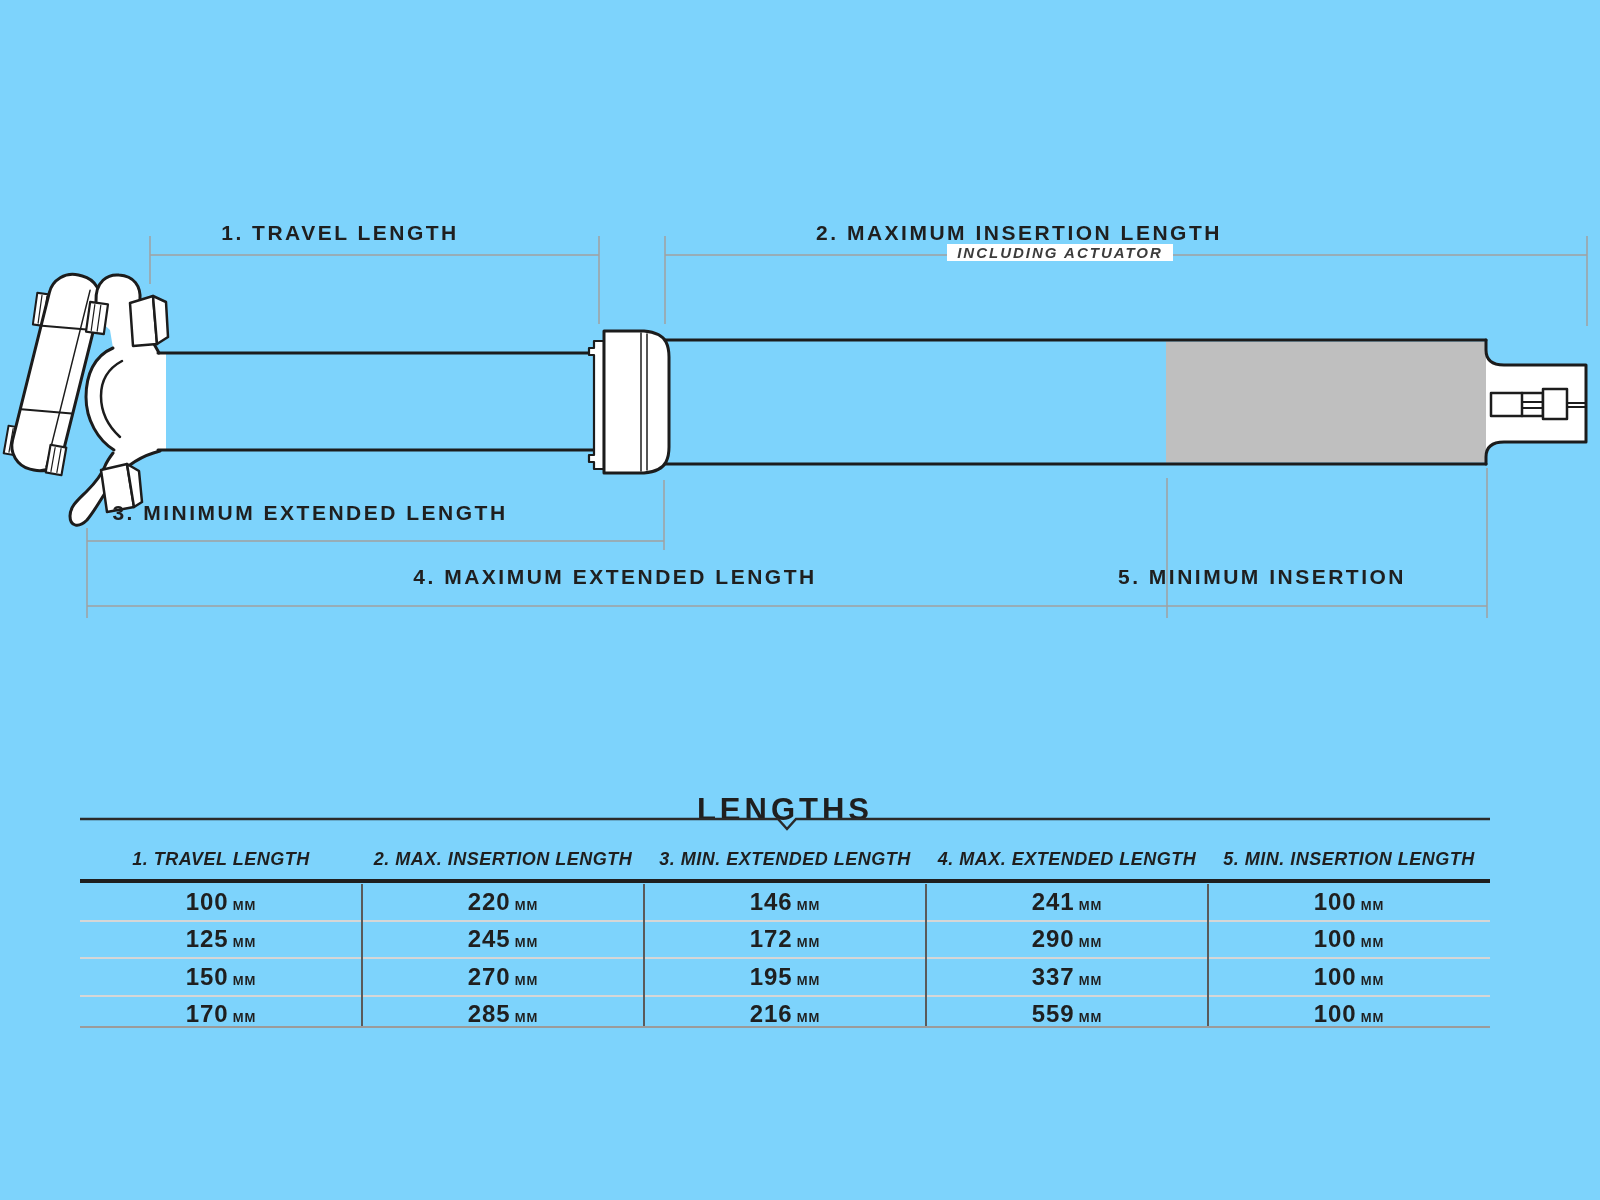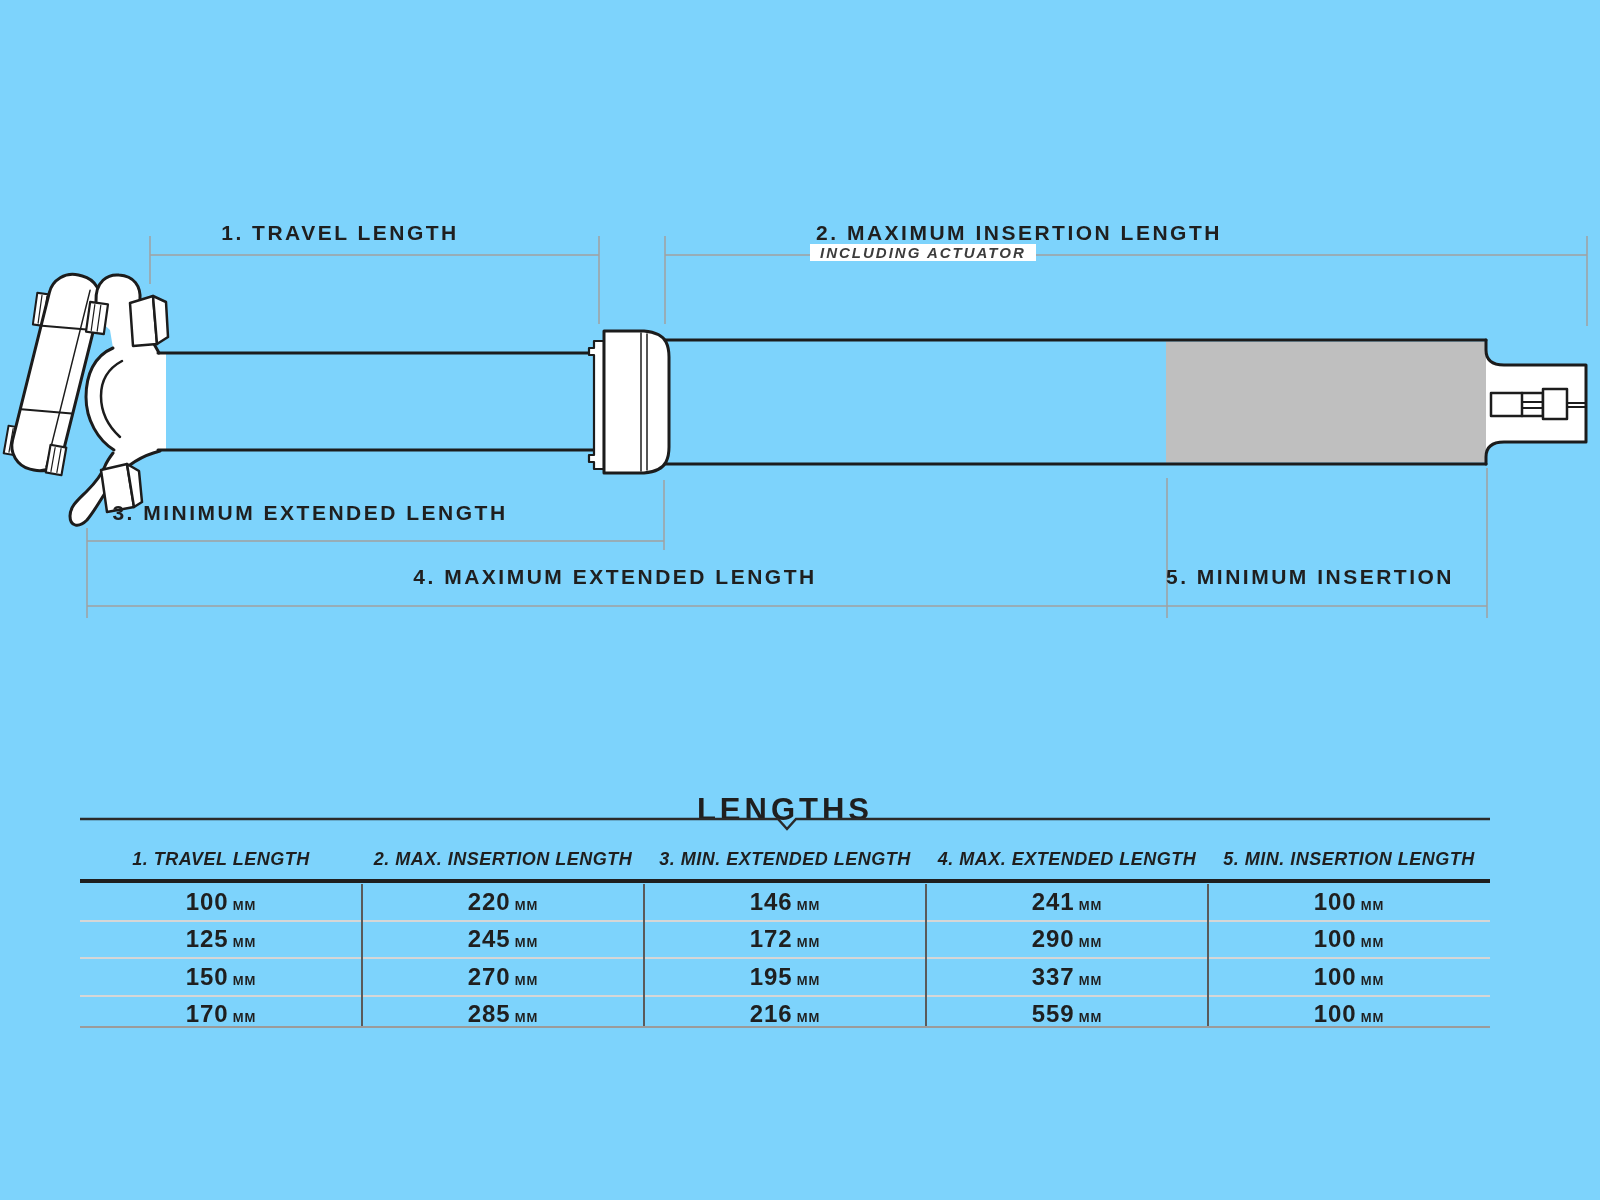--- a/index.html
+++ b/index.html
@@ -6,21 +6,21 @@
   .stage {
     position:relative; width:1600px; height:1200px; background:#7dd3fc;
     font-family:"Liberation Sans", sans-serif; overflow:hidden; color:#1f1f1f;
   }
   .diagram-art { position:absolute; left:0; top:0; }
 
   .dim-label {
     position:absolute; font-weight:bold; font-size:21px; letter-spacing:2.5px;
     color:#1f1f1f; text-align:center; white-space:nowrap;
   }
-  .dim-sub { position:absolute; text-align:left; white-space:nowrap; }
+  .dim-sub { position:absolute; text-align:center; white-space:nowrap; }
   .dim-sub span {
     display:inline-block; background:#ffffff; padding:0 10px;
     font-style:italic; font-weight:bold; font-size:15px; letter-spacing:2px; color:#3c3c3c;
   }
 
   .table-title {
     position:absolute; left:80px; top:792px; width:1410px; text-align:center;
     font-size:31px; font-weight:bold; letter-spacing:4px; color:#1f1f1f;
   }
   .rule-top { position:absolute; left:80px; top:817px; }
@@ -156,21 +156,21 @@
 
   <div class="dim-label" style="left:769px; top:221px; width:500px;">2. MAXIMUM INSERTION LENGTH</div>
   <div class="dim-sub" style="left:810px; top:244px; width:500px;">
     <span>INCLUDING ACTUATOR</span>
   </div>
 
   <div class="dim-label" style="left:90px; top:501px; width:440px;">3. MINIMUM EXTENDED LENGTH</div>
 
   <div class="dim-label" style="left:340px; top:565px; width:550px;">4. MAXIMUM EXTENDED LENGTH</div>
 
-  <div class="dim-label" style="left:1110px; top:565px; width:400px;">5. MINIMUM INSERTION</div>
+  <div class="dim-label" style="left:1062px; top:565px; width:400px;">5. MINIMUM INSERTION</div>
 
   <div class="table-title">LENGTHS</div>
 
   <svg class="rule-top" width="1410" height="16" viewBox="0 0 1410 16">
     <path d="M0,2 L698,2 L707,12 L716,2 L1410,2" fill="none" stroke="#2a2a2a" stroke-width="2.5"></path>
   </svg>
 
   <div class="thead">
     <div class="th">1. TRAVEL LENGTH</div>
     <div class="th">2. MAX. INSERTION LENGTH</div>

